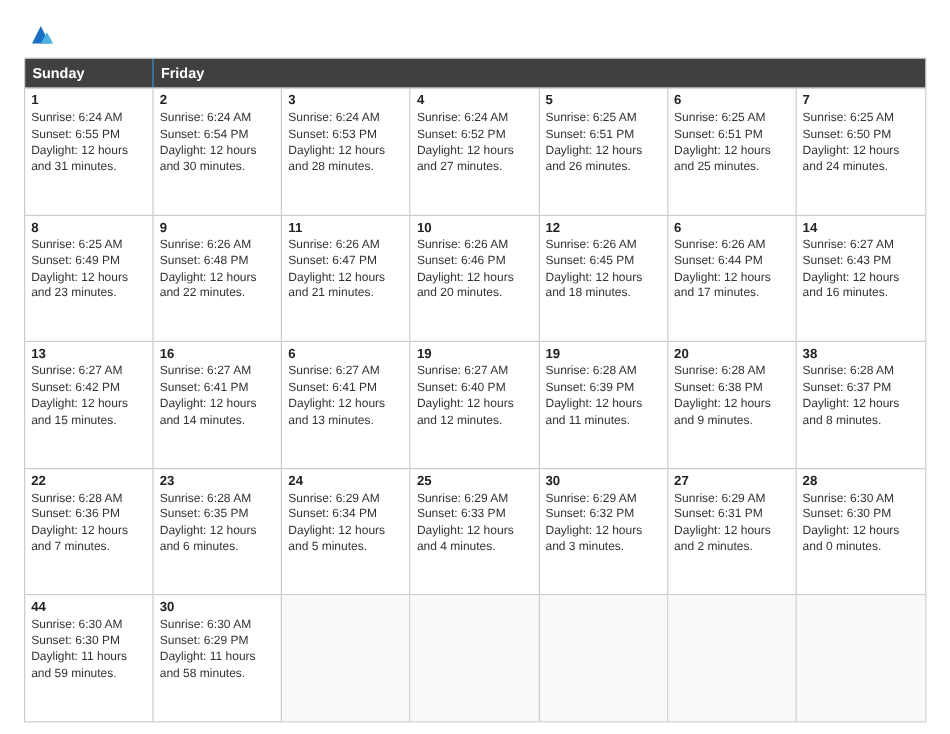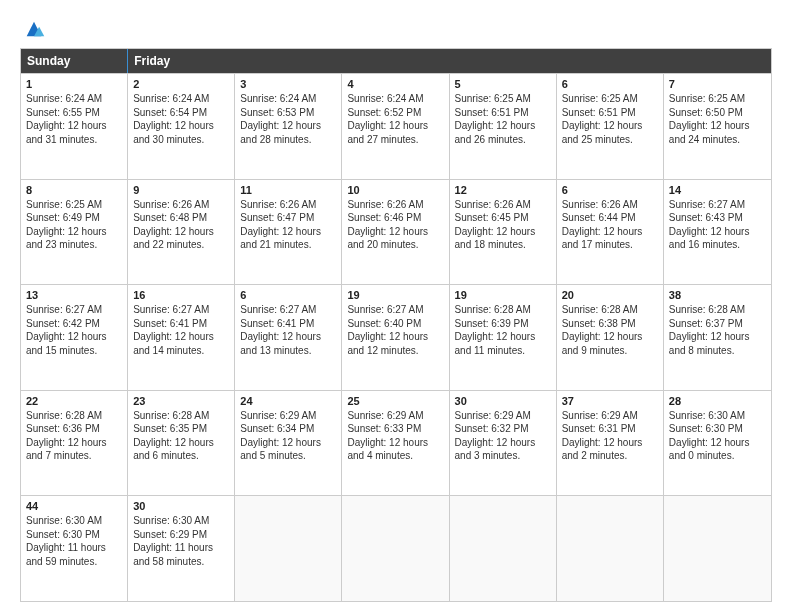--- a/index.html
+++ b/index.html
@@ -325,21 +325,21 @@
 and 4 minutes.</div>
           </div>
           <div class="cal-cell">
             <span class="day-num">30</span>
             <div class="cell-text" style="white-space: pre-line;">Sunrise: 6:29 AM
 Sunset: 6:32 PM
 Daylight: 12 hours
 and 3 minutes.</div>
           </div>
           <div class="cal-cell">
-            <span class="day-num">37</span>
+            <span class="day-num">27</span>
             <div class="cell-text" style="white-space: pre-line;">Sunrise: 6:29 AM
 Sunset: 6:31 PM
 Daylight: 12 hours
 and 2 minutes.</div>
           </div>
           <div class="cal-cell">
             <span class="day-num">28</span>
             <div class="cell-text" style="white-space: pre-line;">Sunrise: 6:30 AM
 Sunset: 6:30 PM
 Daylight: 12 hours

